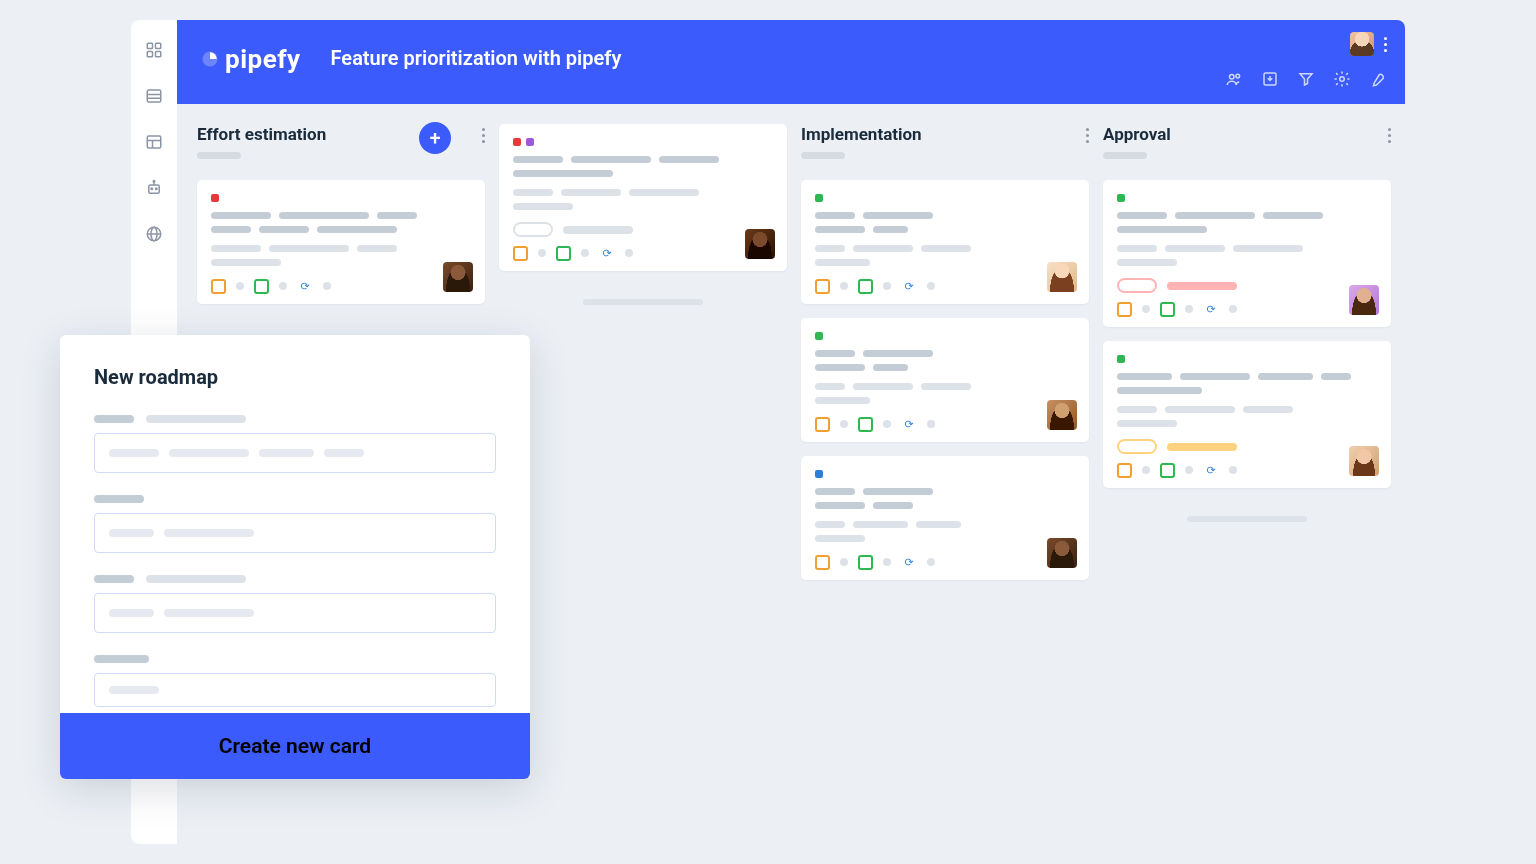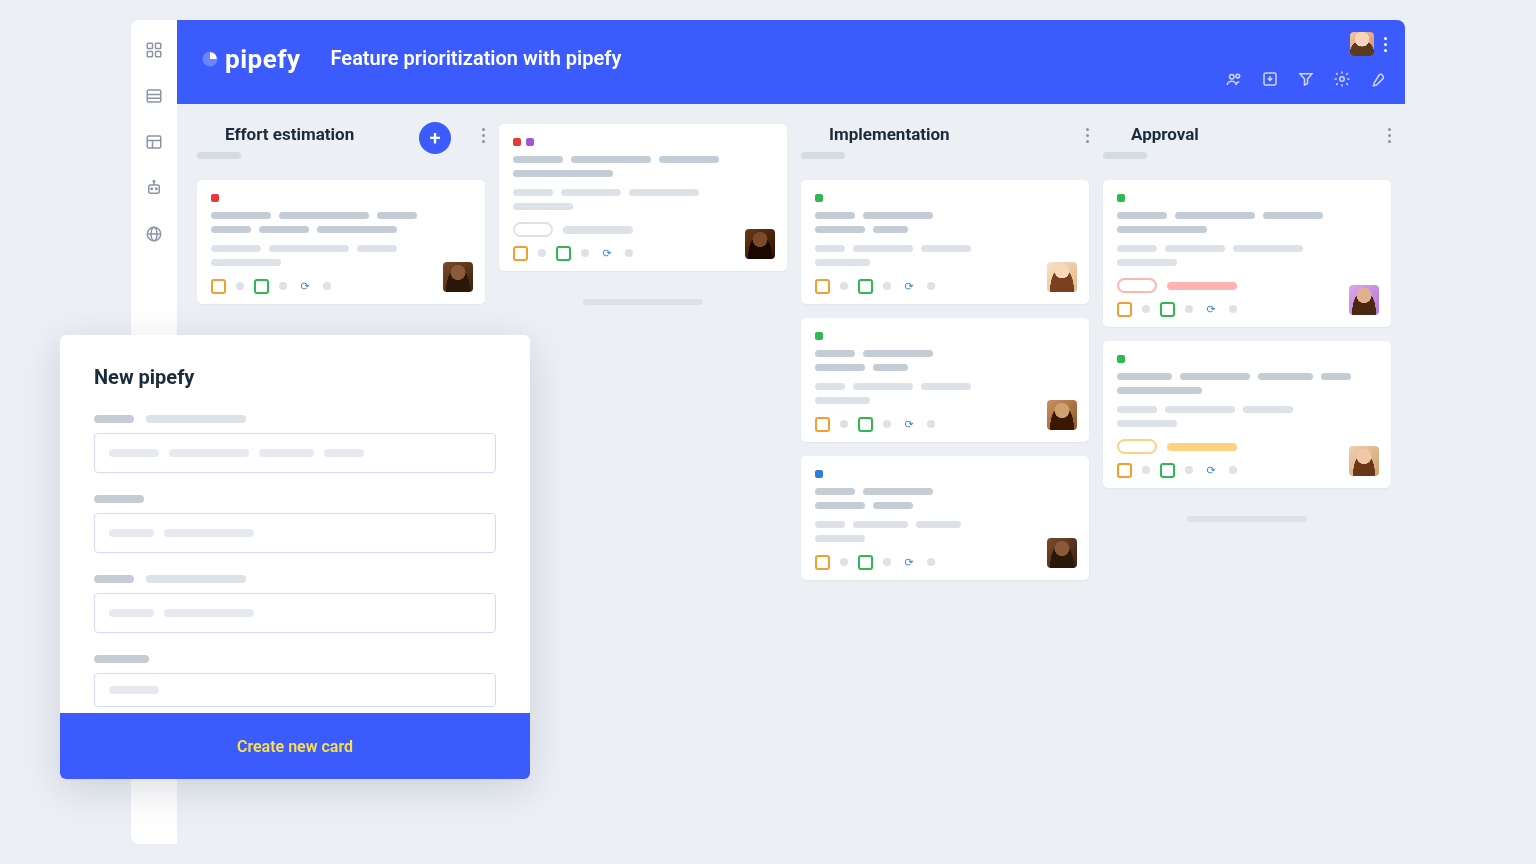--- a/index.html
+++ b/index.html
@@ -86,21 +86,21 @@
   .board {
     flex:1;
     padding: 20px 14px 0 20px;
     display:flex;
     gap:14px;
     overflow:hidden;
     background:#ecf0f5;
   }
   .column{flex:1;display:flex;flex-direction:column;min-width:0;}
   .col-head{display:flex;align-items:flex-start;justify-content:space-between;margin-bottom:10px;position:relative;height:46px;}
-  .col-title{color:#1a2b3c;font-weight:700;font-size:17px;margin-left:28px;}
+  .col-title{color:#1a2b3c;font-weight:700;font-size:17px;}
   .col-sub{width:44px;height:7px;background:#d5dbe3;border-radius:4px;margin-top:8px;}
   .col-dots{color:#8b95a5;margin-top:4px;}
   .add-btn{
     width:32px;height:32px;border-radius:50%;background:#3b5bfd;color:#fff;
     display:flex;align-items:center;justify-content:center;font-size:20px;font-weight:500;
     position:absolute;right:34px;top:-2px;
     cursor:pointer;
   }
   .cards{display:flex;flex-direction:column;gap:14px;}
   .card{
@@ -168,23 +168,23 @@
   .mgroup{margin-bottom:22px;}
   .mlabel-row{display:flex;gap:12px;margin-bottom:10px;}
   .mlbl{height:8px;border-radius:4px;background:#c4ccd6;}
   .mlbl.light{background:#dde2e9;}
   .minput{
     border:1px solid #cfdbf8;border-radius:4px;height:40px;
     display:flex;align-items:center;padding:0 14px;gap:10px;
   }
   .mchip{height:8px;border-radius:4px;background:#e6eaf0;}
   .modal-footer{
-    height:66px;background:#3b5bfd;color:#fde047;
+    height:66px;background:#3b5bfd;color:#000000;
     display:flex;align-items:center;justify-content:center;
-    font-weight:600;font-size:16px;cursor:pointer;
+    font-weight:600;font-size:21px;cursor:pointer;
   }
 </style>
 </head>
 <body>
 
 <div class="app-frame">
 
   <div class="left-rail">
     <div class="rail-icon">
       <svg viewBox="0 0 24 24" width="18" height="18" fill="none" stroke="currentColor" stroke-width="2">
@@ -582,21 +582,21 @@
           <div class="scroll-hint"></div>
         </div>
       </div>
 
     </div>
   </div>
 </div>
 
 <div class="modal">
   <div class="modal-body">
-    <div class="modal-title">New pipefy</div>
+    <div class="modal-title">New roadmap</div>
 
     <div class="mgroup">
       <div class="mlabel-row">
           <div class="mlbl" style="width:40px"></div>
           <div class="mlbl light" style="width:100px"></div>
         </div>
       <div class="minput">
         <div class="mchip" style="width:50px"></div>
           <div class="mchip" style="width:80px"></div>
           <div class="mchip" style="width:55px"></div>

